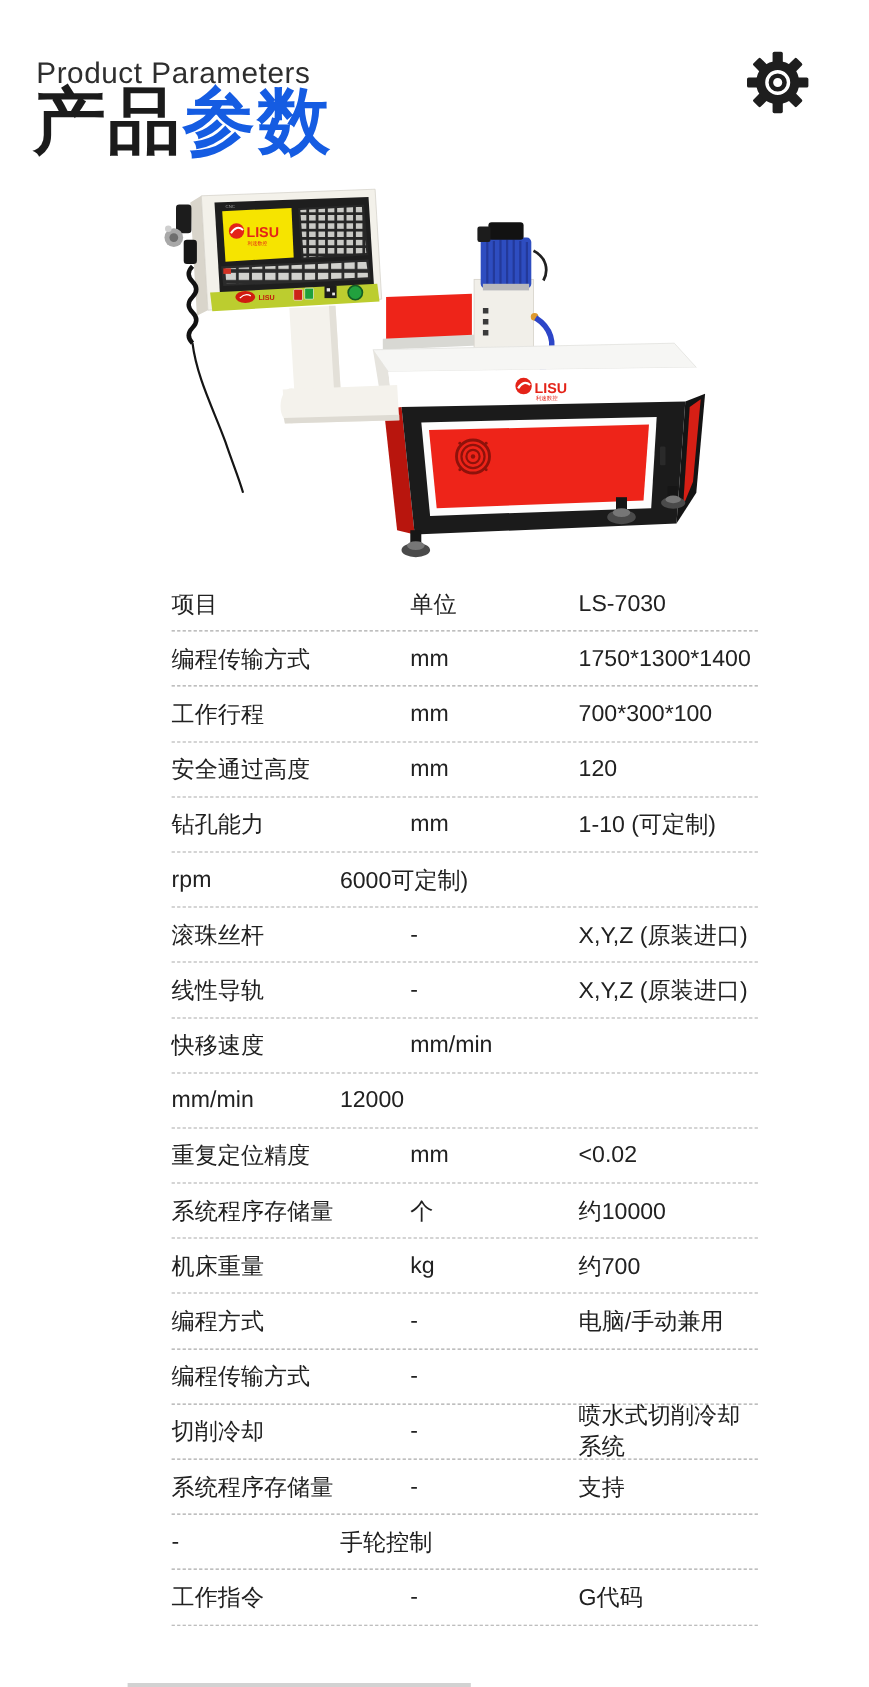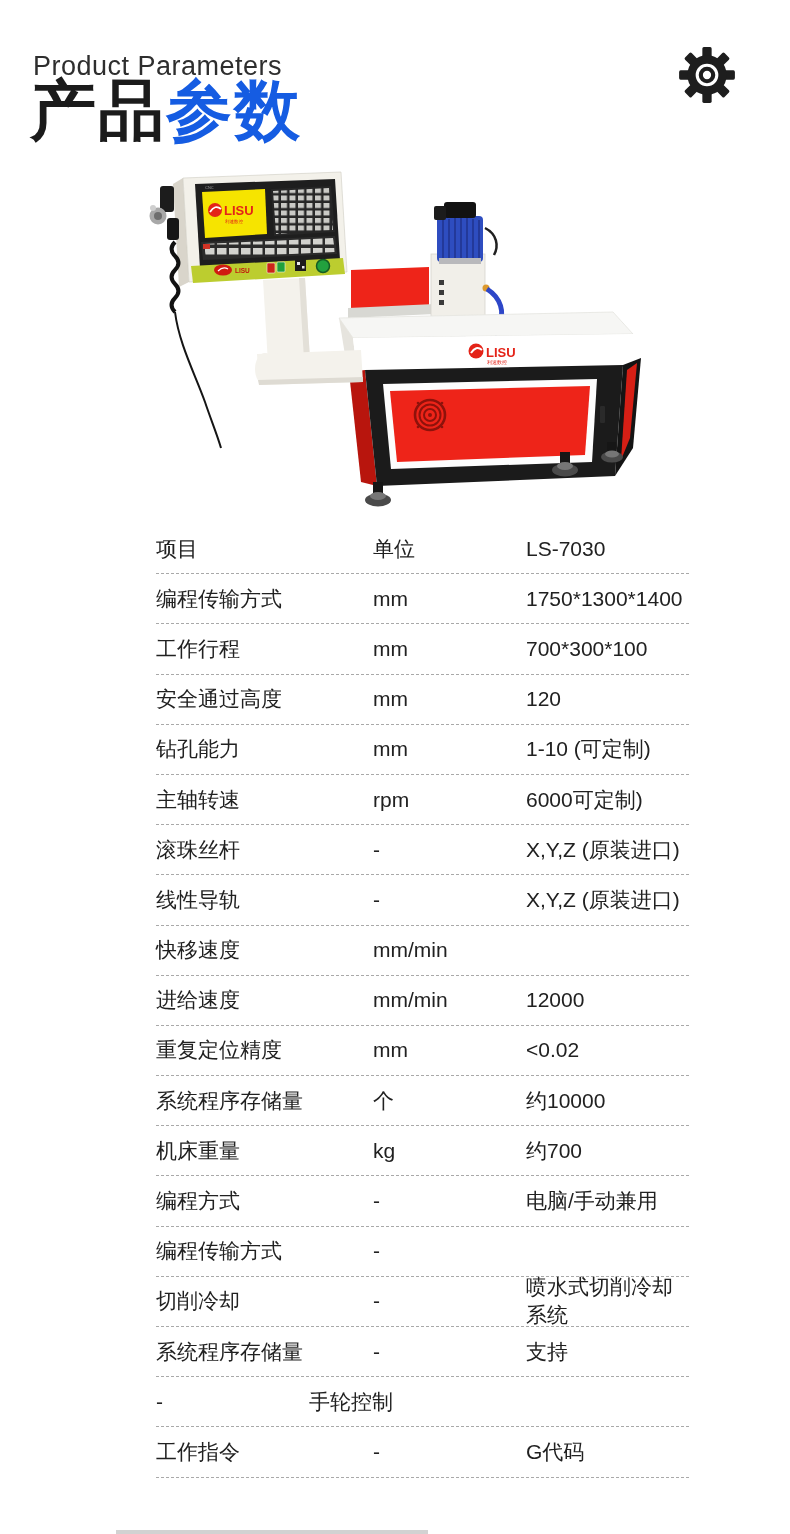--- a/index.html
+++ b/index.html
@@ -219,40 +219,38 @@
     <div class="c-item">安全通过高度</div>
     <div class="c-unit">mm</div>
     <div class="c-value">120</div>
   </div>
   <div class="spec-row">
     <div class="c-item">钻孔能力</div>
     <div class="c-unit">mm</div>
     <div class="c-value">1-10 (可定制)</div>
   </div>
   <div class="spec-row">
-    <div class="c-item">主轴转速</div>
     <div class="c-unit">rpm</div>
     <div class="c-value">6000可定制)</div>
   </div>
   <div class="spec-row">
     <div class="c-item">滚珠丝杆</div>
     <div class="c-unit">-</div>
     <div class="c-value">X,Y,Z (原装进口)</div>
   </div>
   <div class="spec-row">
     <div class="c-item">线性导轨</div>
     <div class="c-unit">-</div>
     <div class="c-value">X,Y,Z (原装进口)</div>
   </div>
   <div class="spec-row">
     <div class="c-item">快移速度</div>
     <div class="c-unit">mm/min</div>
   </div>
   <div class="spec-row">
-    <div class="c-item">进给速度</div>
     <div class="c-unit">mm/min</div>
     <div class="c-value">12000</div>
   </div>
   <div class="spec-row">
     <div class="c-item">重复定位精度</div>
     <div class="c-unit">mm</div>
     <div class="c-value">&lt;0.02</div>
   </div>
   <div class="spec-row">
     <div class="c-item">系统程序存储量</div>

